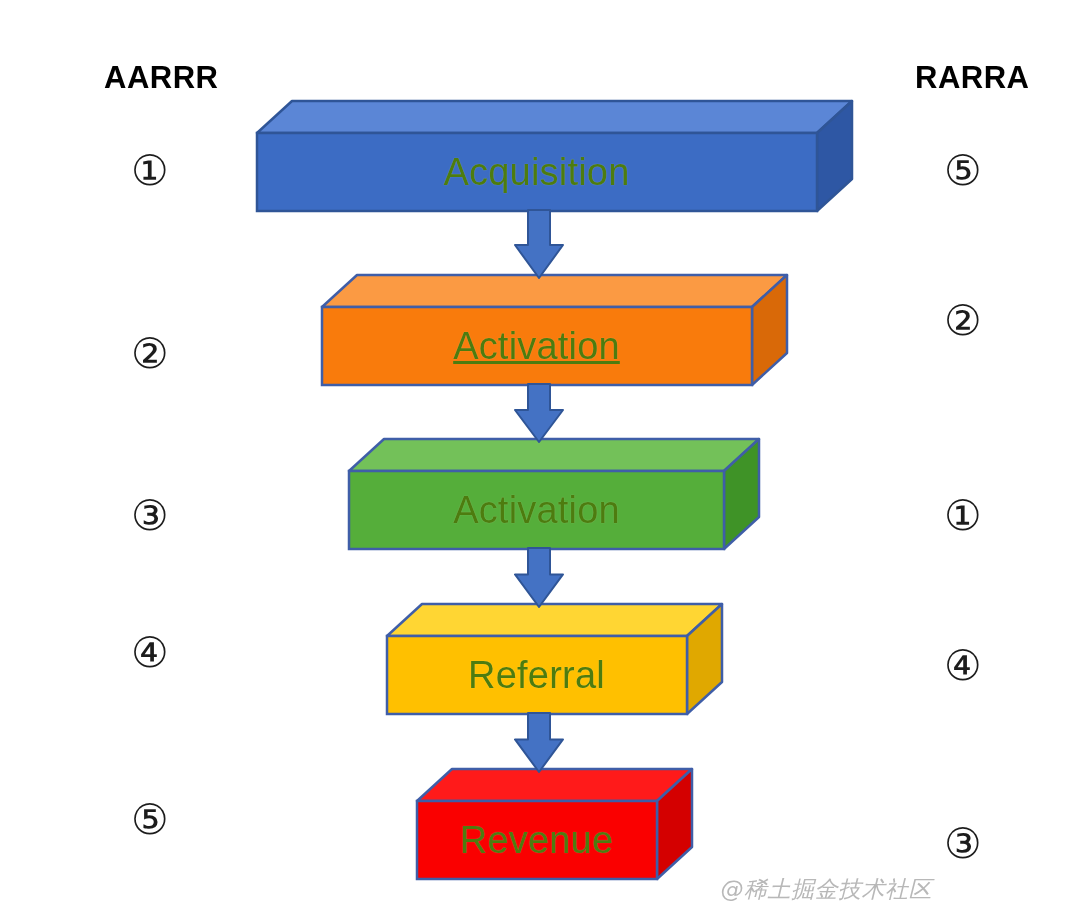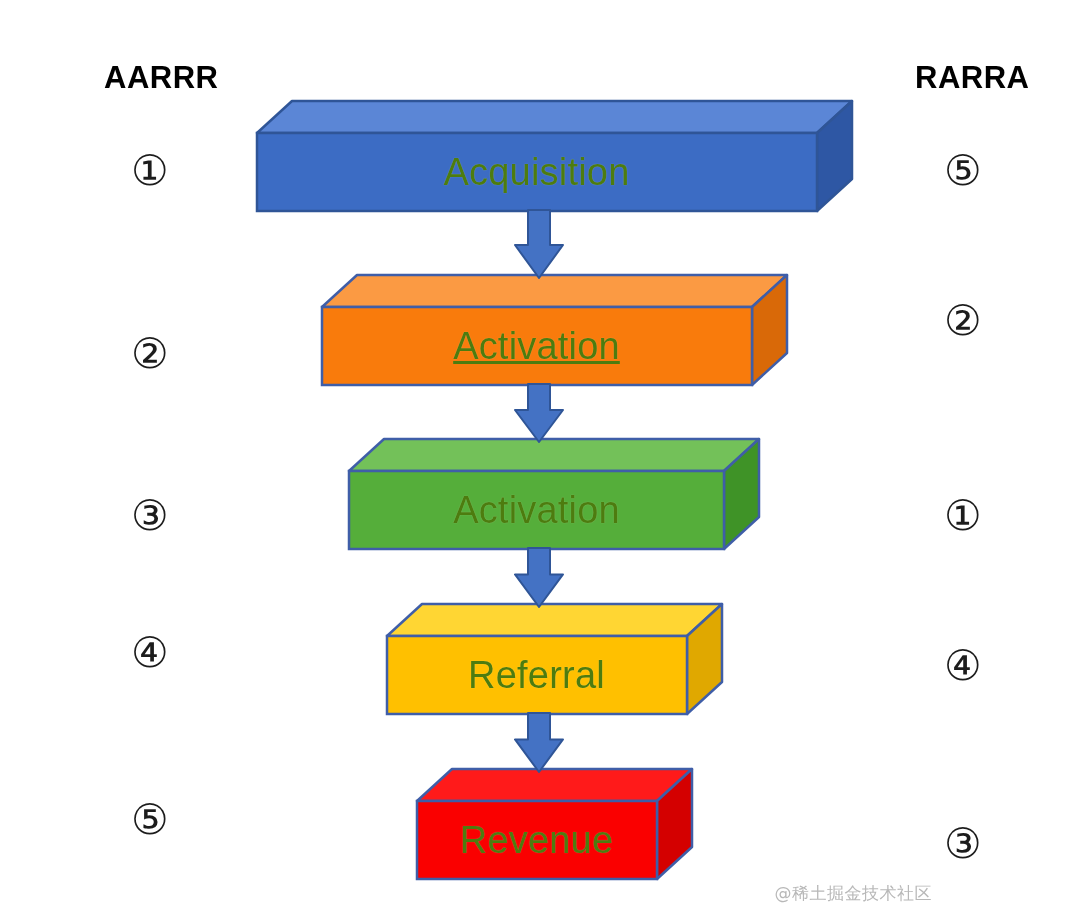--- a/index.html
+++ b/index.html
@@ -71,24 +71,25 @@
     position: absolute;
   }
   .arrow svg { display: block; }
 
   
   #watermark {
     position: absolute;
     right: 16px;
     bottom: 14px;
     font-family: "DejaVu Sans", sans-serif;
-    font-size: 17px;
+    font-size: 23px;
     color: #b8b8b8;
     white-space: nowrap;
     letter-spacing: 0.5px;
+    font-style: italic;
   }
 </style>
 </head>
 <body>
 
 <div id="stage">
 
   <div id="header-left" class="col-header">AARRR</div>
   <div id="header-right" class="col-header">RARRA</div>
 

